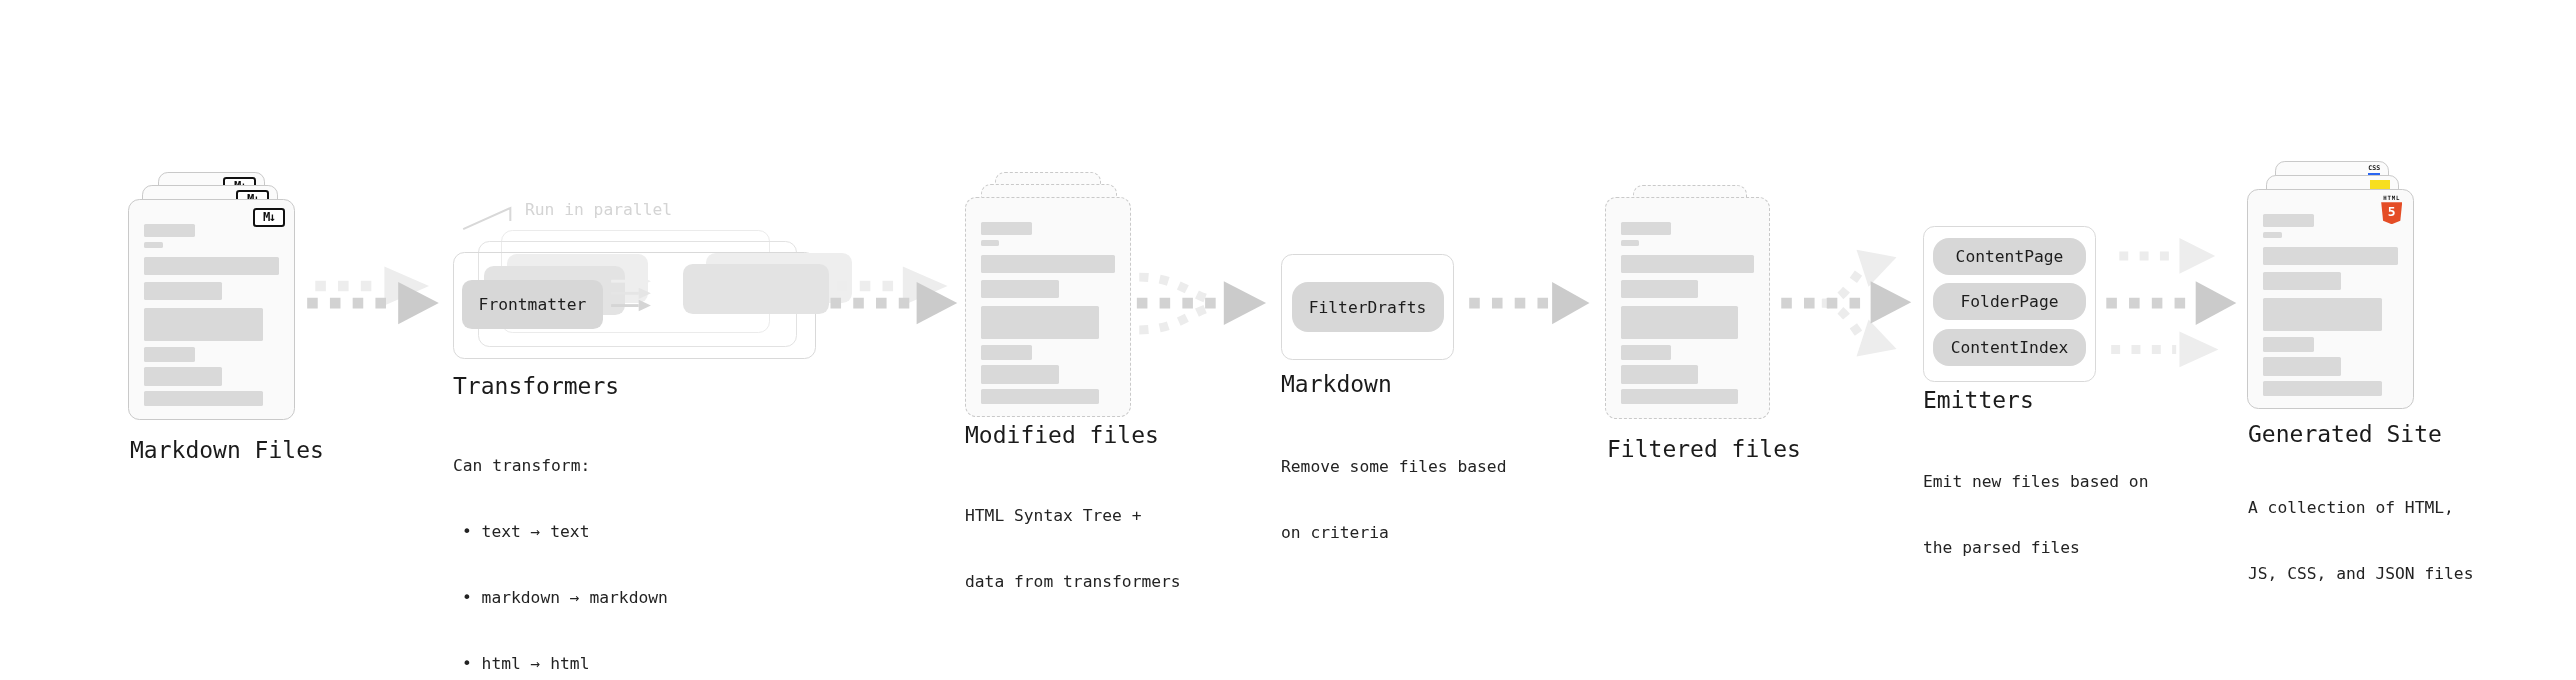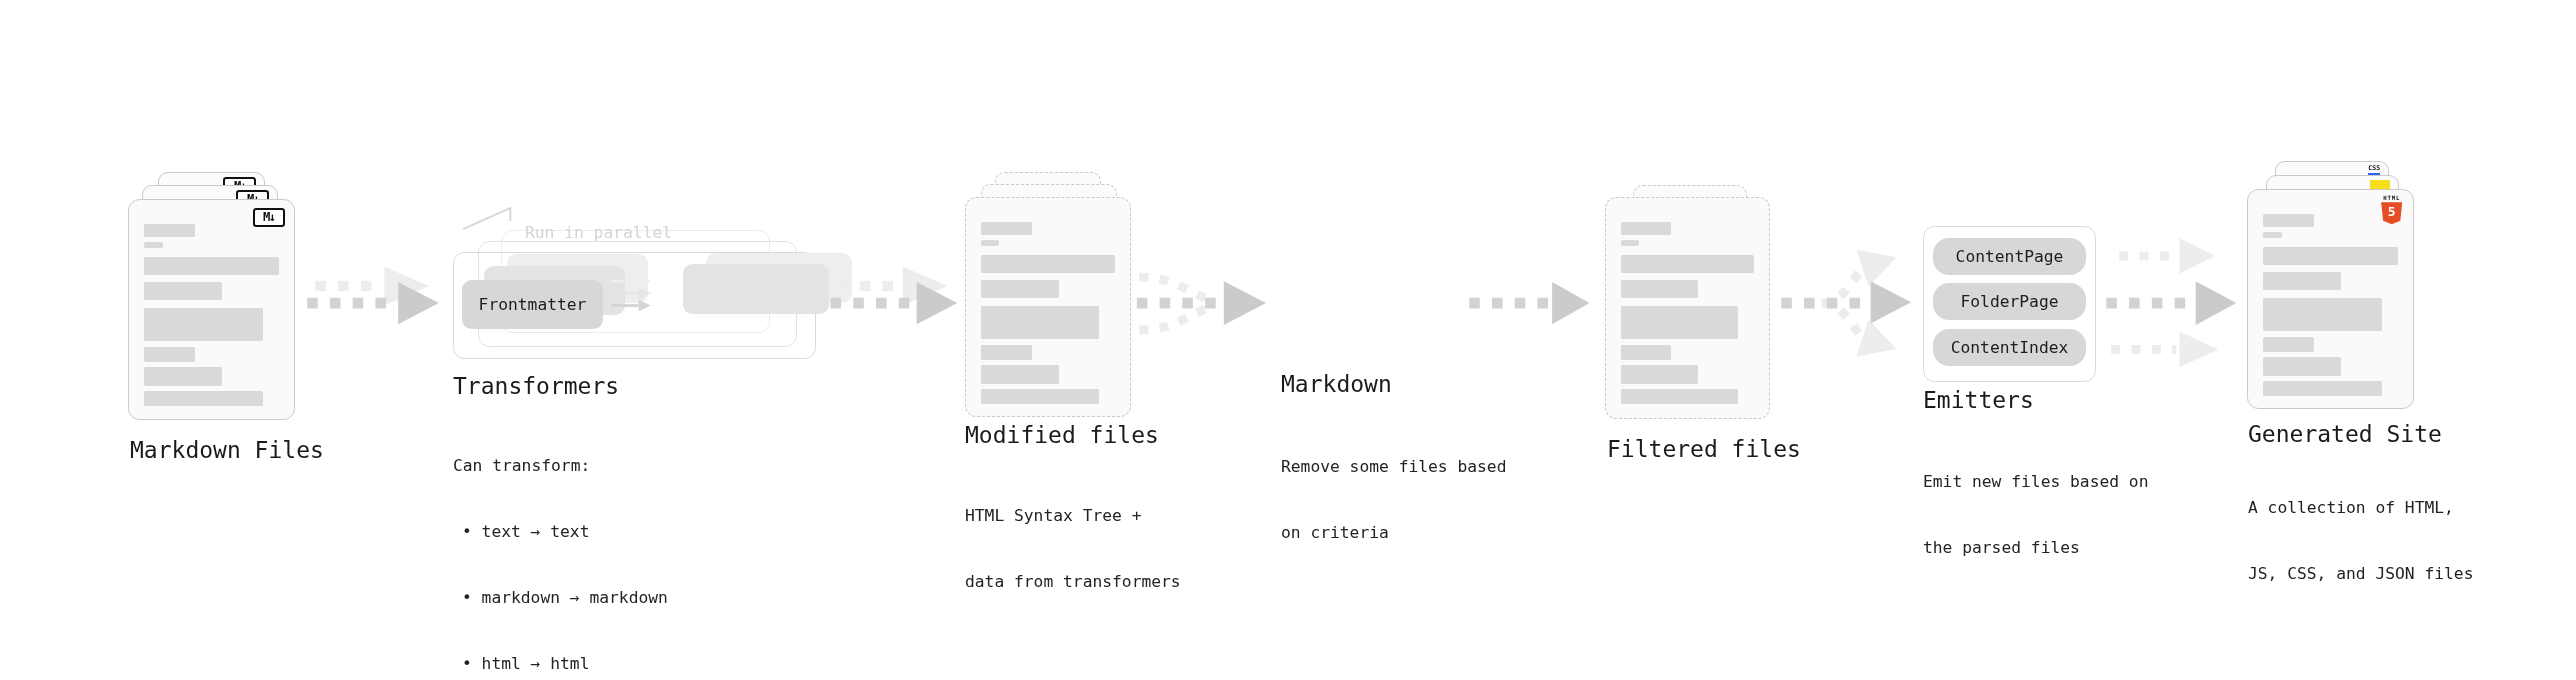--- a/index.html
+++ b/index.html
@@ -35,21 +35,21 @@
   .pill.g1{background:#e3e3e3;}
   .pill.g2{background:#eeeeee;}
   .pillbox{display:flex;flex-direction:column;align-items:center;}
   .pill-row{background:#d7d7d7;border-radius:16px;display:flex;align-items:center;justify-content:center;
     font-size:16.3px;color:#1d1d1d;box-sizing:border-box;}
 
   
   .label{position:absolute;font-size:23px;line-height:23px;color:#1b1b1b;white-space:pre;}
   .desc{position:absolute;font-size:16.3px;line-height:22px;color:#232323;white-space:pre;}
   .desc .indent{padding-left:9px;}
-  .callout-text{position:absolute;font-size:16.3px;line-height:19.5px;color:#d4d4d4;white-space:pre;margin-top:23px;}
+  .callout-text{position:absolute;font-size:16.3px;line-height:19.5px;color:#d4d4d4;white-space:pre;}
 
   svg.overlay{position:absolute;left:0;top:0;pointer-events:none;}
 </style>
 </head>
 <body>
 
 <div class="stage">
 
   <div class="sliver" style="left:158px;top:172px;width:107px;height:49px;">
     <div class="md-badge">M↓</div>
@@ -105,20 +105,23 @@
         <div class="bar" style="width: 58%; height: 19.5px; margin-bottom: 4.9px; background: rgb(217, 217, 217);"></div>
         <div class="bar" style="width: 88%; height: 15.4px; margin-bottom: 0px; background: rgb(217, 217, 217);"></div>
       </div>
   </div>
   <div class="label" style="left:965px;top:424px;">Modified files</div>
   <div class="desc" style="left:965px;top:461px;">
     <div>HTML Syntax Tree +</div>
     <div>data from transformers</div>
   </div>
 
+  <div class="obox" style="left:1281px;top:254px;width:173px;height:106px;display:flex;align-items:center;justify-content:center;">
+    <div class="pill-row" style="width:152px;height:50px;">FilterDrafts</div>
+  </div>
   <div class="label" style="left:1281px;top:373px;">Markdown</div>
   <div class="desc" style="left:1281px;top:412px;">
     <div>Remove some files based</div>
     <div>on criteria</div>
   </div>
 
   <div class="sliver dashedb" style="left:1633px;top:185px;width:114px;height:49px;"></div>
   <div class="doc dashedb" style="left:1605px;top:197px;width:165px;height:222px;">
     <div class="doc-bars">
         <div class="bar" style="width: 38%; height: 13px; margin-bottom: 4.9px; background: rgb(217, 217, 217);"></div>

